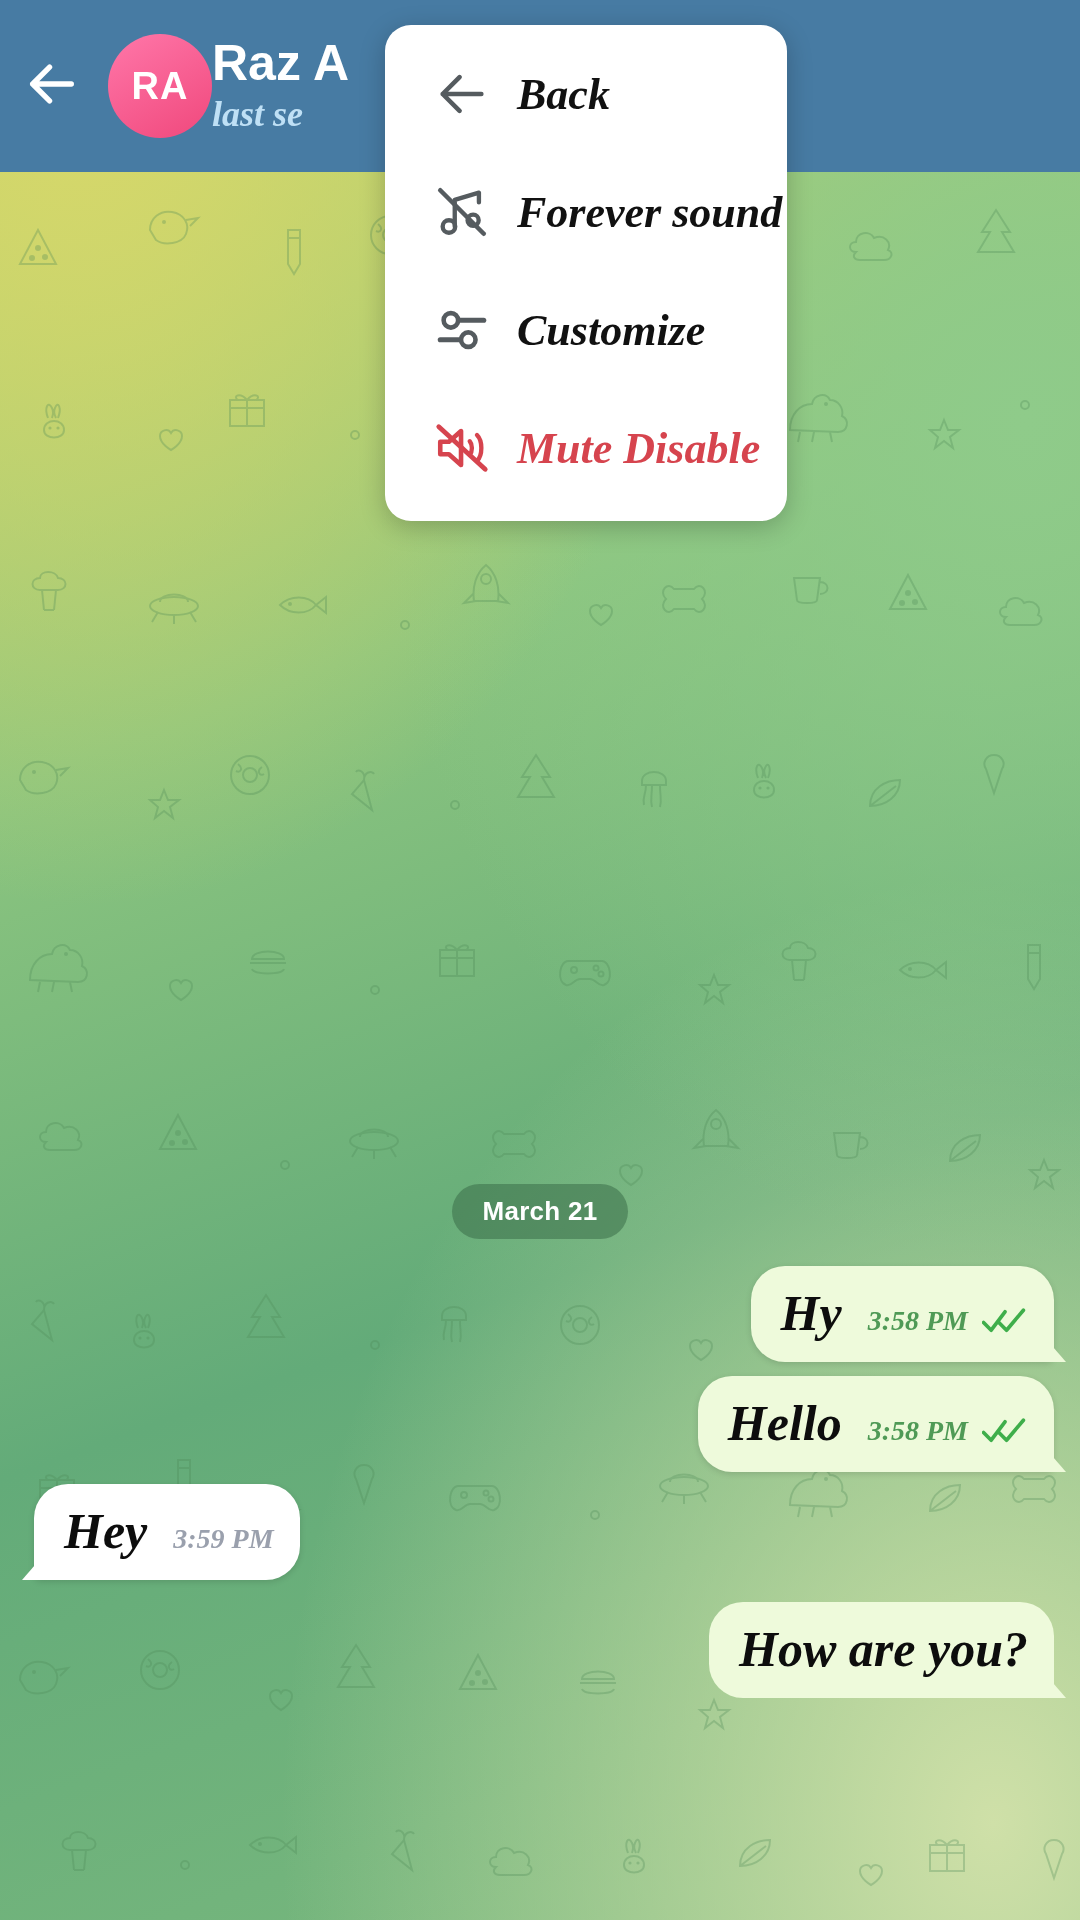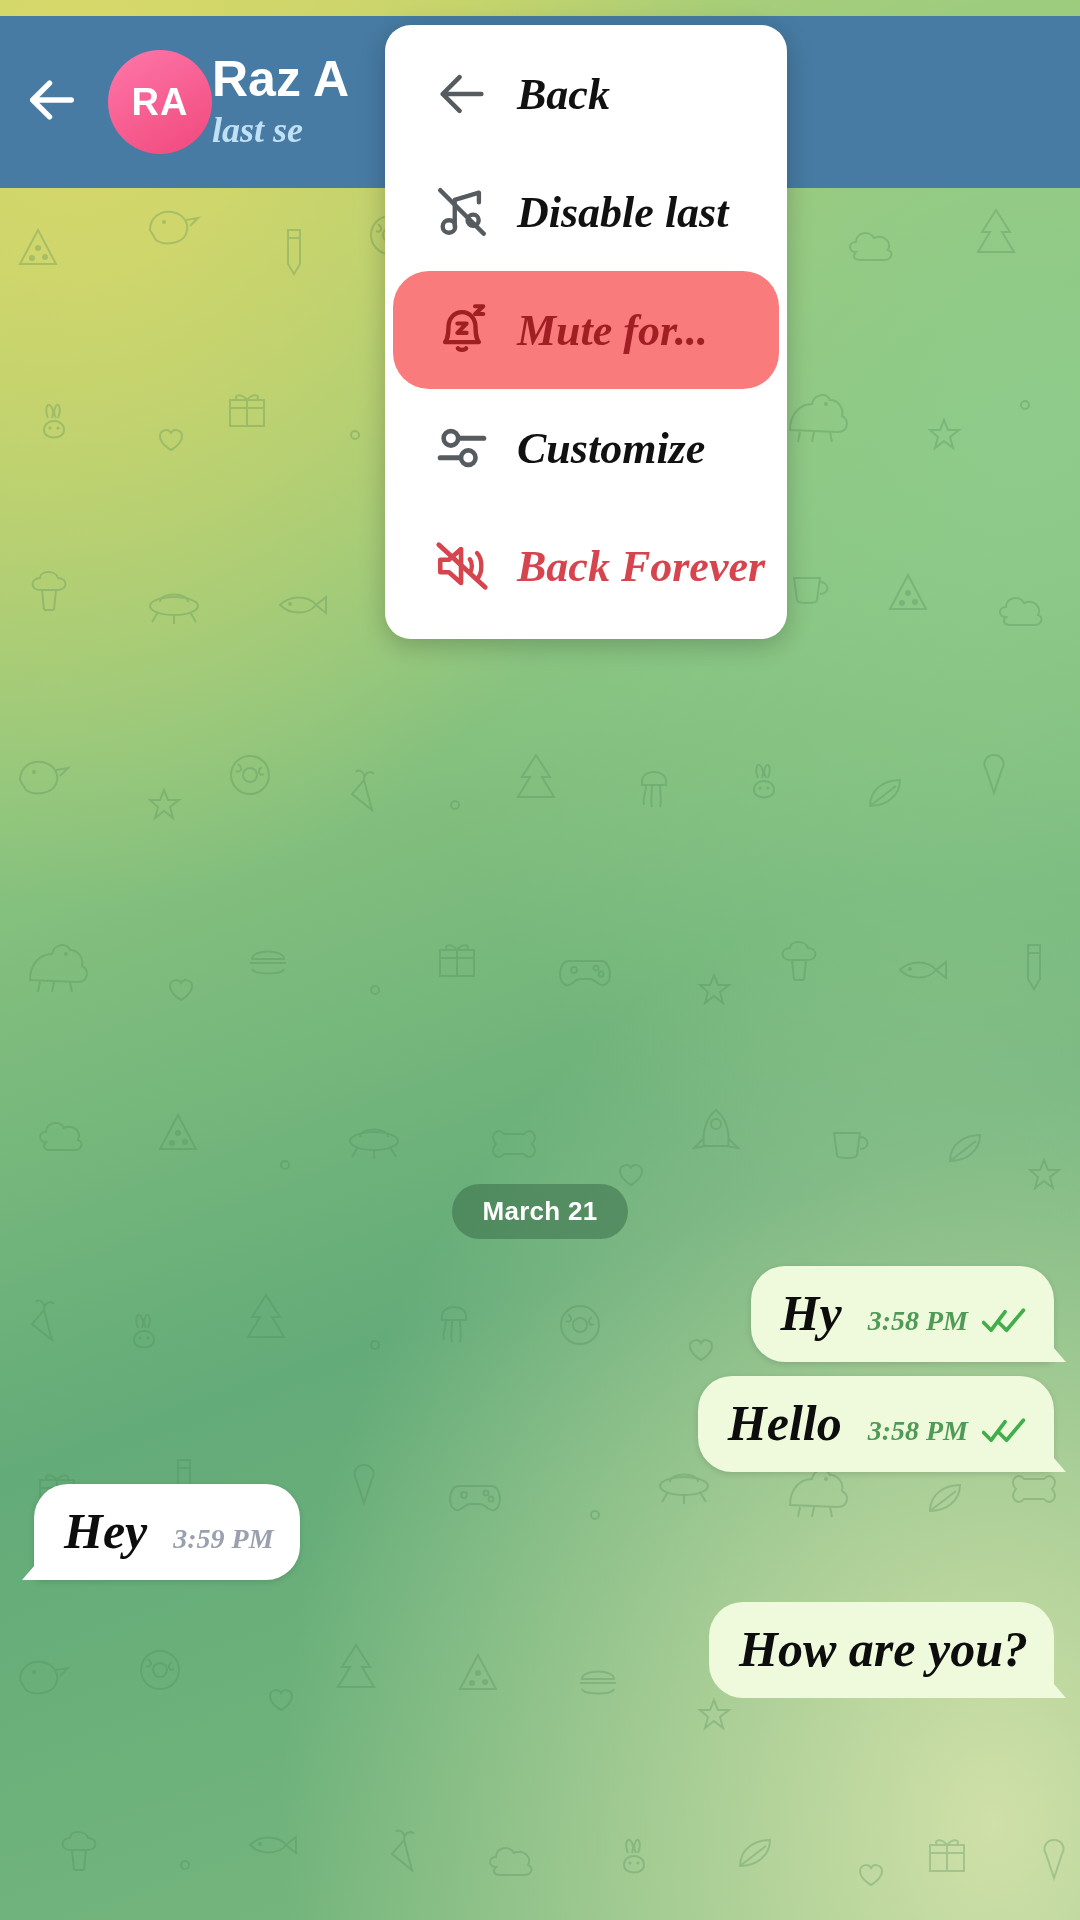--- a/index.html
+++ b/index.html
@@ -19,21 +19,21 @@
       linear-gradient(160deg,#c9d468 0%, #8cc57f 34%, #63ab79 64%, #7cba7e 100%);
   }
   #doodles{
     position:absolute;inset:0;
     opacity:.30;
   }
   #doodles svg{width:100%;height:100%;display:block;}
 
   
   #header{
-    position:absolute;top:16px;left:0;width:1080px;height:172px;
+    position:absolute;top:0;left:0;width:1080px;height:172px;
     background:#477ba3;
     display:flex;align-items:center;
     z-index:5;
   }
   #back-arrow{
     width:104px;height:100%;
     display:flex;align-items:center;justify-content:center;
     flex:0 0 auto;
   }
   #back-arrow svg{width:58px;height:58px;}
@@ -456,34 +456,23 @@
 
   <div class="menu-item">
     <span class="menu-ico">
       <svg viewBox="0 0 24 24" xmlns="http://www.w3.org/2000/svg">
         <path d="M9 18 V7 L19 4 V8" fill="none" stroke="#555b5f" stroke-width="1.8" stroke-linecap="round" stroke-linejoin="round"></path>
         <circle cx="6.6" cy="18" r="2.6" fill="none" stroke="#555b5f" stroke-width="1.8"></circle>
         <circle cx="16.6" cy="15.4" r="2.3" fill="none" stroke="#555b5f" stroke-width="1.8"></circle>
         <path d="M3 3 L21 21" fill="none" stroke="#555b5f" stroke-width="1.9" stroke-linecap="round"></path>
       </svg>
     </span>
-    <span class="menu-label">Disable last</span>
-  </div>
-
-  <div class="menu-item highlight">
-    <span class="menu-ico">
-      <svg viewBox="0 0 24 24" xmlns="http://www.w3.org/2000/svg">
-        <path d="M5 17 C5 17 6.4 15.6 6.4 11 C6.4 7.2 8.8 4.6 12 4.6 C15.2 4.6 17.6 7.2 17.6 11 C17.6 15.6 19 17 19 17 Z" fill="none" stroke="#a01f23" stroke-width="1.8" stroke-linejoin="round"></path>
-        <path d="M10.3 19.6 C10.8 20.4 13.2 20.4 13.7 19.6" fill="none" stroke="#a01f23" stroke-width="1.8" stroke-linecap="round"></path>
-        <path d="M10.1 9.3 H13.9 L10.1 13.2 H13.9" fill="none" stroke="#a01f23" stroke-width="1.7" stroke-linecap="round" stroke-linejoin="round"></path>
-        <path d="M17.4 2.2 H20.8 L17.4 5.4 H20.8" fill="none" stroke="#a01f23" stroke-width="1.7" stroke-linecap="round" stroke-linejoin="round"></path>
-      </svg>
-    </span>
-    <span class="menu-label">Mute for...</span>
-  </div>
+    <span class="menu-label">Forever sound</span>
+  </div>
+
 
   <div class="menu-item">
     <span class="menu-ico">
       <svg viewBox="0 0 24 24" xmlns="http://www.w3.org/2000/svg">
         <circle cx="7.4" cy="8" r="3" fill="none" stroke="#555b5f" stroke-width="1.9"></circle>
         <path d="M10.8 8 H21" fill="none" stroke="#555b5f" stroke-width="2.1" stroke-linecap="round"></path>
         <circle cx="14.6" cy="16" r="3" fill="none" stroke="#555b5f" stroke-width="1.9"></circle>
         <path d="M3 16 H11.2" fill="none" stroke="#555b5f" stroke-width="2.1" stroke-linecap="round"></path>
       </svg>
     </span>
@@ -492,16 +481,16 @@
 
   <div class="menu-item danger">
     <span class="menu-ico">
       <svg viewBox="0 0 24 24" xmlns="http://www.w3.org/2000/svg">
         <path d="M3 9.4 H6.6 L11.6 5 V19 L6.6 14.6 H3 Z" fill="none" stroke="#d6444e" stroke-width="1.9" stroke-linejoin="round"></path>
         <path d="M15.2 9.2 C16.4 10.6 16.4 13.4 15.2 14.8" fill="none" stroke="#d6444e" stroke-width="1.8" stroke-linecap="round"></path>
         <path d="M18.2 6.6 C20.6 9 20.6 15 18.2 17.4" fill="none" stroke="#d6444e" stroke-width="1.8" stroke-linecap="round"></path>
         <path d="M2.4 3.2 L21.6 20.8" fill="none" stroke="#d6444e" stroke-width="2" stroke-linecap="round"></path>
       </svg>
     </span>
-    <span class="menu-label">Back Forever</span>
+    <span class="menu-label">Mute Disable</span>
   </div>
 
 </div>
 
 </body></html>

